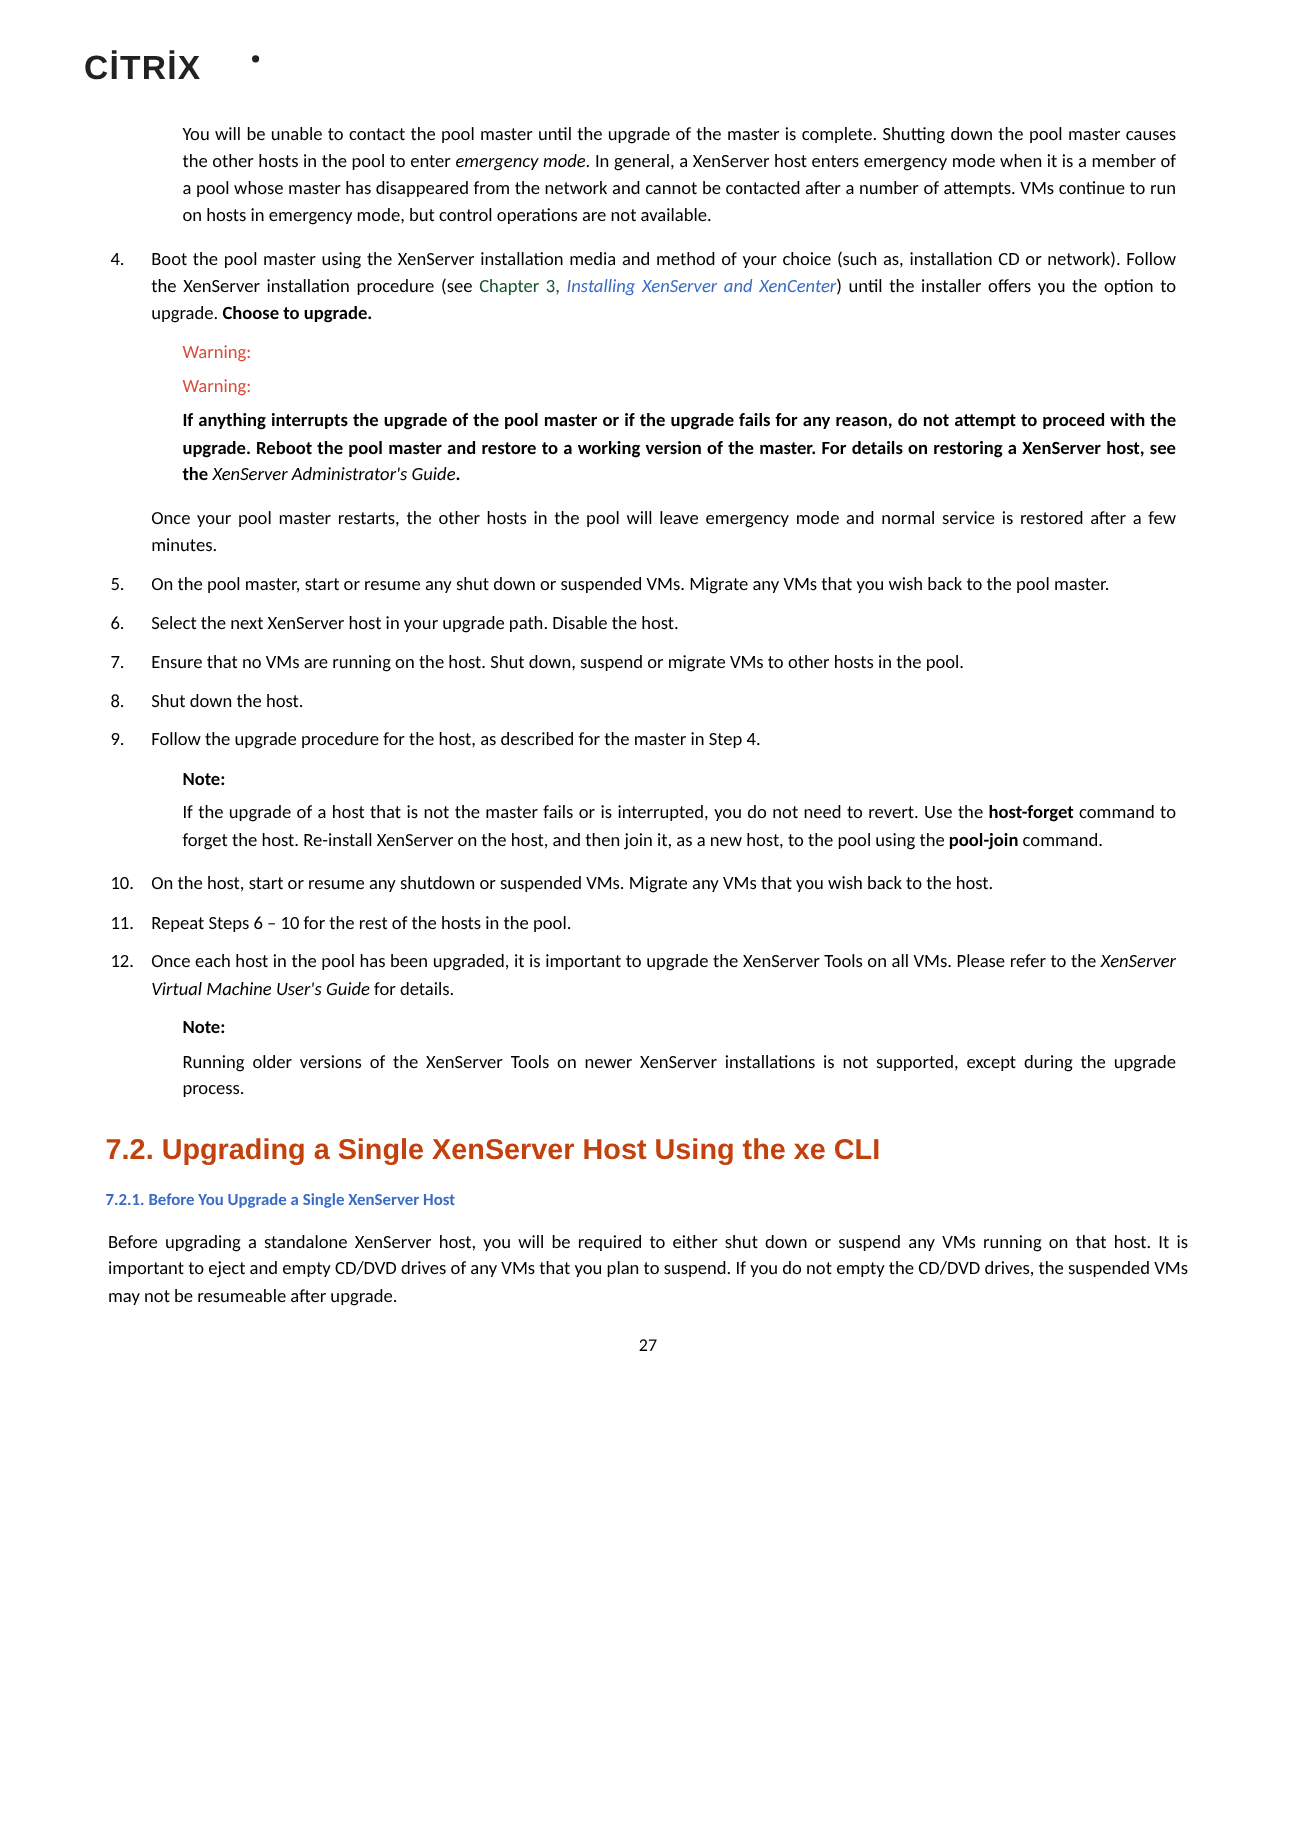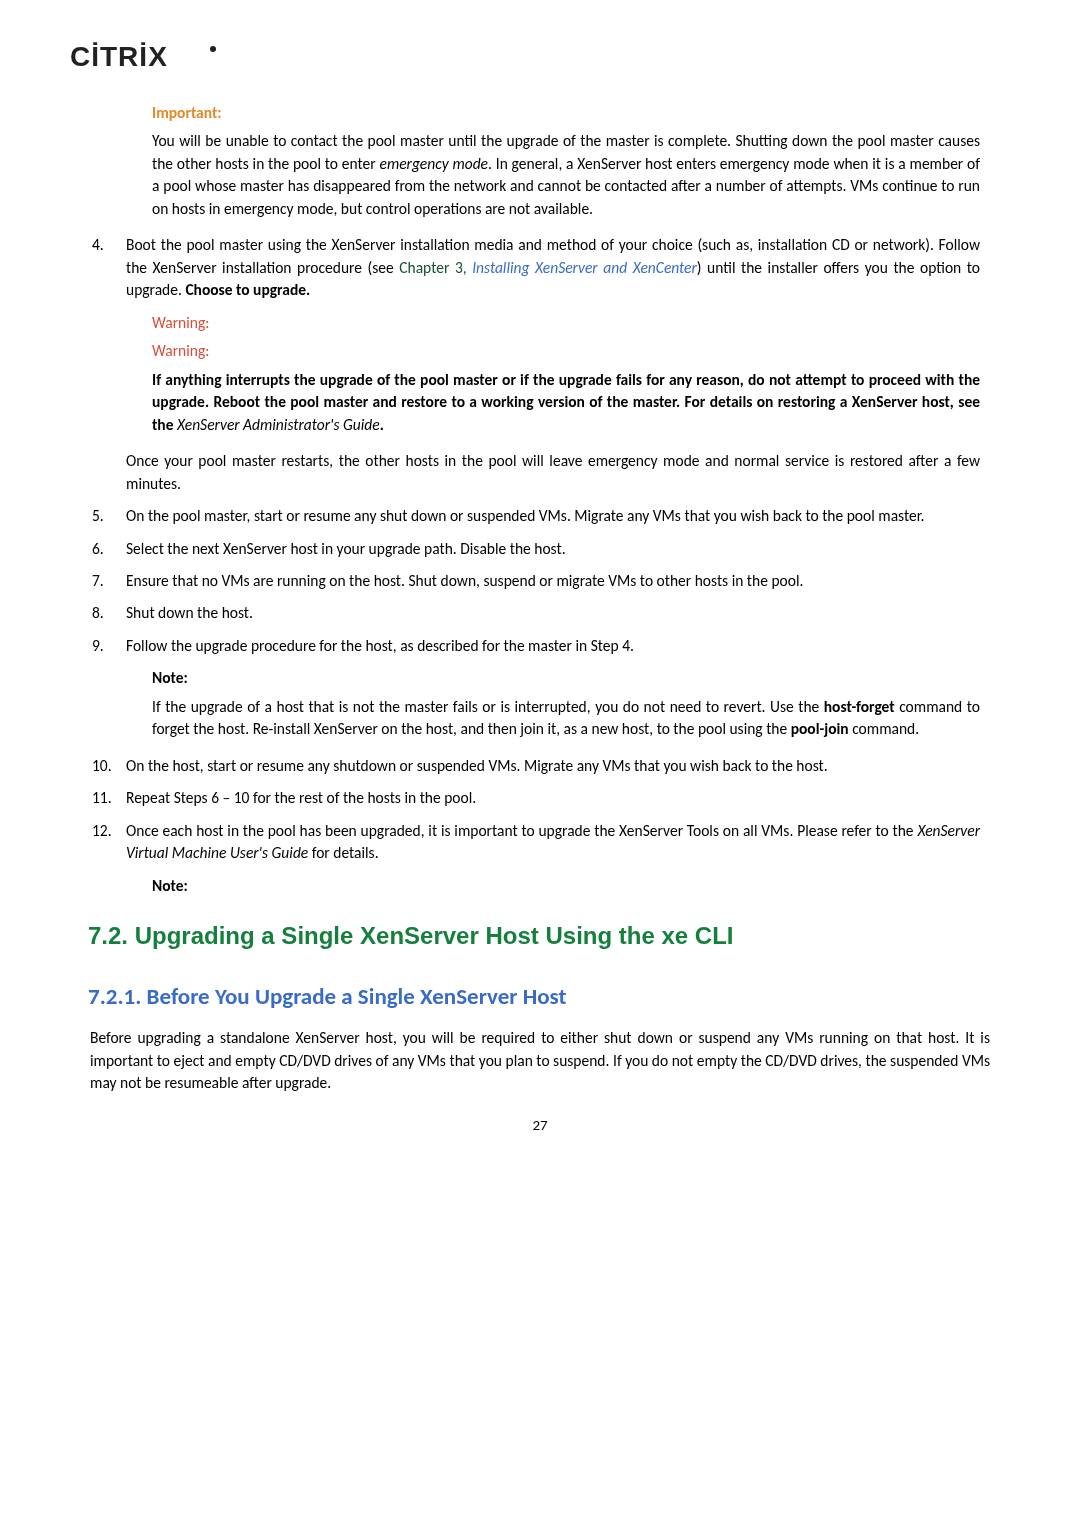--- a/index.html
+++ b/index.html
@@ -24,50 +24,49 @@
   .note-label { font-weight: bold; margin-bottom: 6px; }
   .callout-body { margin-bottom: 14px; }
   .list-item { display: flex; margin-bottom: 10px; }
   .list-item .num { width: 36px; flex-shrink: 0; text-align: left; padding-left: 2px; }
   .list-item .body { flex: 1; text-align: justify; padding-right: 10px; }
   .link { color: #3a6cc7; font-style: italic; }
   .link-plain { color: #14532d; }
   .bold { font-weight: bold; }
   .italic { font-style: italic; }
   h2.section {
-    color: #15803d;
+    color: #c2410c;
     font-family: Arial, sans-serif;
     font-size: 24px;
     font-weight: bold;
     margin-top: 22px;
-    margin-bottom: 26px;
+    margin-bottom: 14px;
     margin-left: -2px;
   }
   h3.subsection {
     color: #3a6cc7;
-    font-size: 23px;
+    font-size: 14px;
     font-weight: bold;
     margin-bottom: 14px;
     margin-left: -2px;
   }
   .para { margin-bottom: 10px; }
   .page-num { text-align: center; margin-top: 20px; font-size: 15px; }
 </style>
 </head>
 <body>
 
 <div class="logo">
   <svg width="150" height="34" viewBox="0 0 150 34">
     <text x="0" y="26" font-family="Arial Black, Arial, sans-serif" font-weight="900" font-size="28" fill="#222" letter-spacing="1">C<tspan font-size="28">İ</tspan>TR<tspan>İ</tspan>X</text>
     <circle cx="143" cy="9" r="3" fill="#222"></circle>
   </svg>
 </div>
 
 <div class="indent-block">
-  <div class="callout-label-imp">Important:</div>
   <div class="callout-body">
     You will be unable to contact the pool master until the upgrade of the master is complete. Shutting down the pool master causes the other hosts in the pool to enter <span class="italic">emergency mode</span>. In general, a XenServer host enters emergency mode when it is a member of a pool whose master has disappeared from the network and cannot be contacted after a number of attempts. VMs continue to run on hosts in emergency mode, but control operations are not available.
   </div>
 </div>
 
 <div class="list-item">
   <div class="num">4.</div>
   <div class="body">
     <span>Boot the pool master using the XenServer installation media and method of your choice (such as, installation CD or network). Follow the XenServer installation procedure (see </span><span class="link-plain">Chapter 3, </span><span class="link">Installing XenServer and XenCenter</span><span>) until the installer offers you the option to upgrade. </span><span class="bold">Choose to upgrade.</span>
   </div>
@@ -133,19 +132,20 @@
 
 <div class="list-item">
   <div class="num">12.</div>
   <div class="body">
     <span>Once each host in the pool has been upgraded, it is important to upgrade the XenServer Tools on all VMs. Please refer to the </span><span class="italic">XenServer Virtual Machine User's Guide</span><span> for details.</span>
   </div>
 </div>
 
 <div class="indent-block">
   <div class="note-label">Note:</div>
+  <div class="callout-body">Running older versions of the XenServer Tools on newer XenServer installations is not supported, except during the upgrade process.</div>
 </div>
 
 <h2 class="section">7.2. Upgrading a Single XenServer Host Using the xe CLI</h2>
 <h3 class="subsection">7.2.1. Before You Upgrade a Single XenServer Host</h3>
 <div class="para" style="text-align:justify;">Before upgrading a standalone XenServer host, you will be required to either shut down or suspend any VMs running on that host. It is important to eject and empty CD/DVD drives of any VMs that you plan to suspend. If you do not empty the CD/DVD drives, the suspended VMs may not be resumeable after upgrade.</div>
 
 <div class="page-num">27</div>
 
 </body></html>

